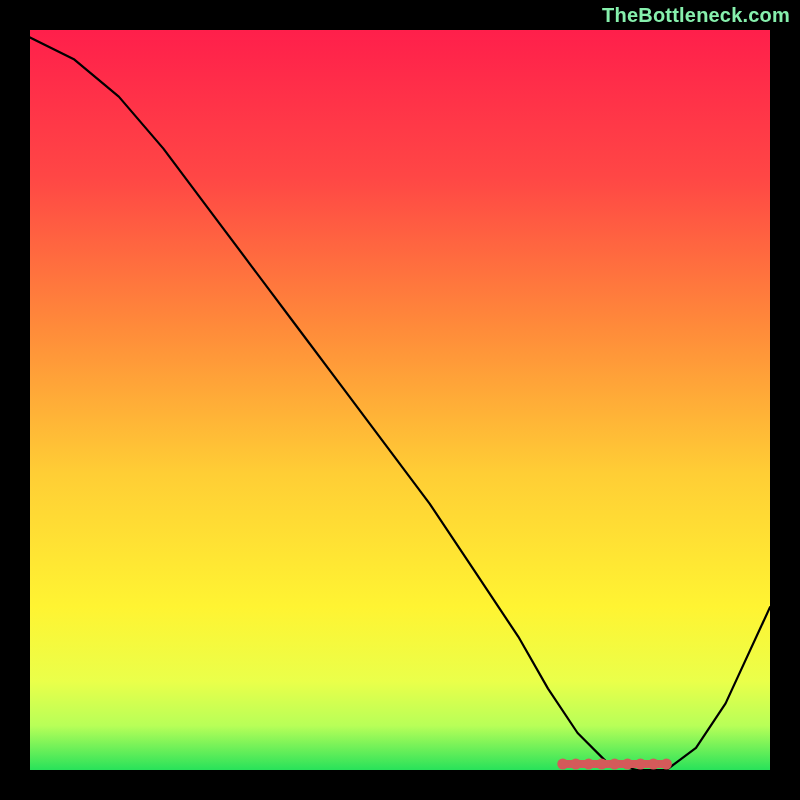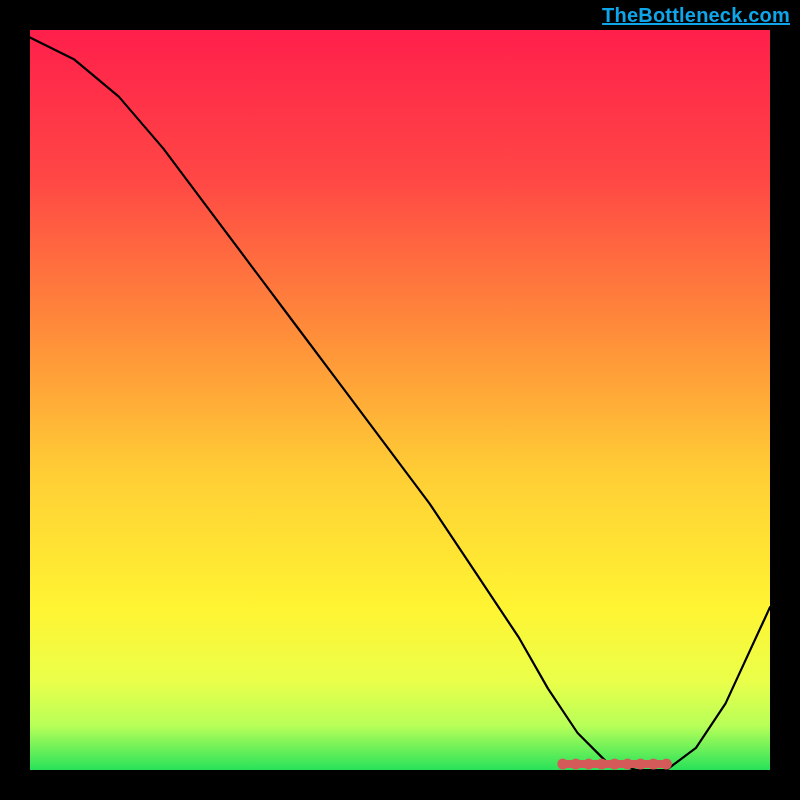--- a/index.html
+++ b/index.html
@@ -13,25 +13,24 @@
   }
   .stage {
     position: relative;
     width: 800px;
     height: 800px;
   }
   .attribution {
     position: absolute;
     top: 4px;
     right: 10px;
-    color: #0ea5e9;
+    color: #86efac;
     font-size: 20px;
     font-weight: 600;
     letter-spacing: 0.2px;
-    text-decoration: underline;
   }
   .plot-wrap {
     position: absolute;
     left: 30px;
     top: 30px;
     width: 740px;
     height: 740px;
     background: #000;
   }
   svg {

